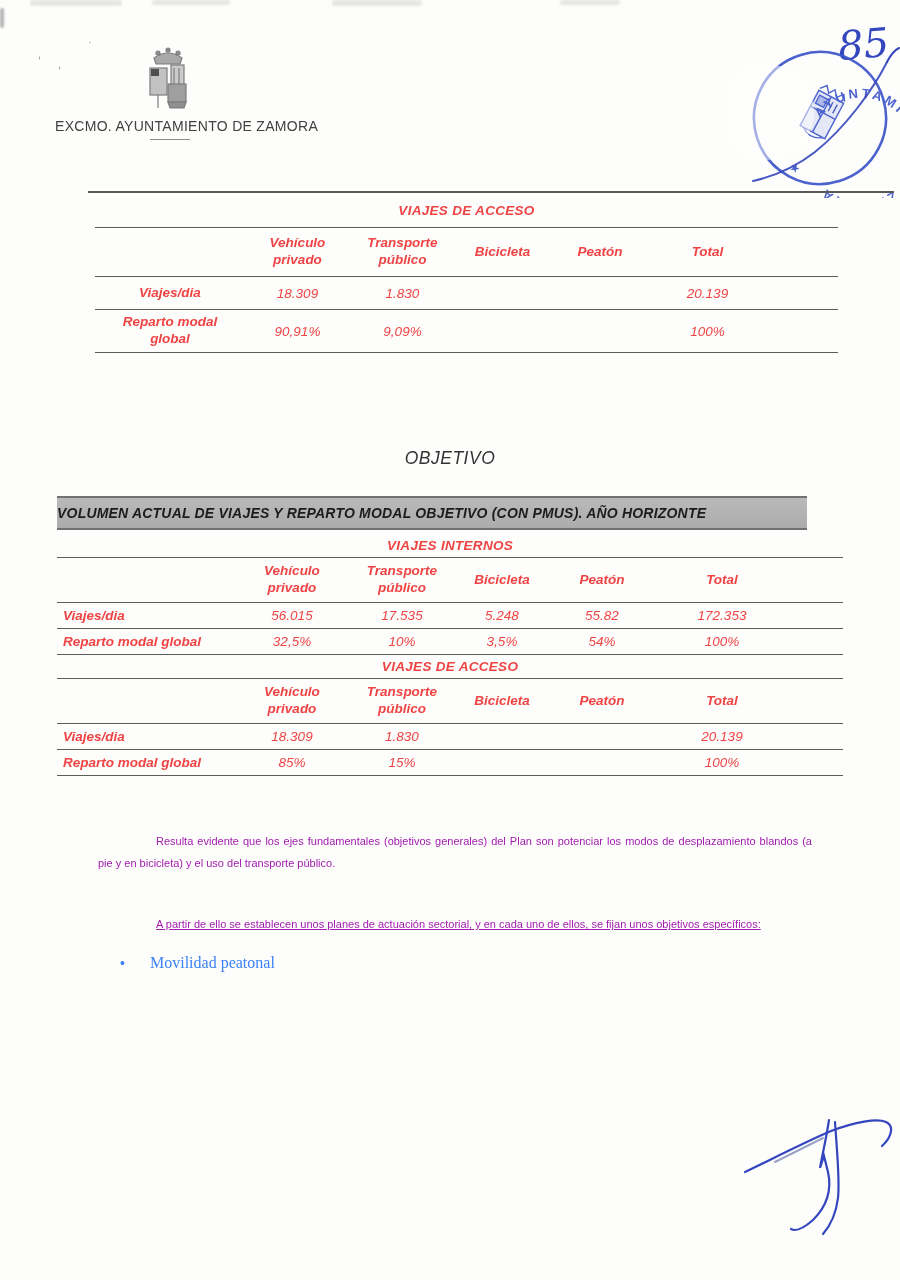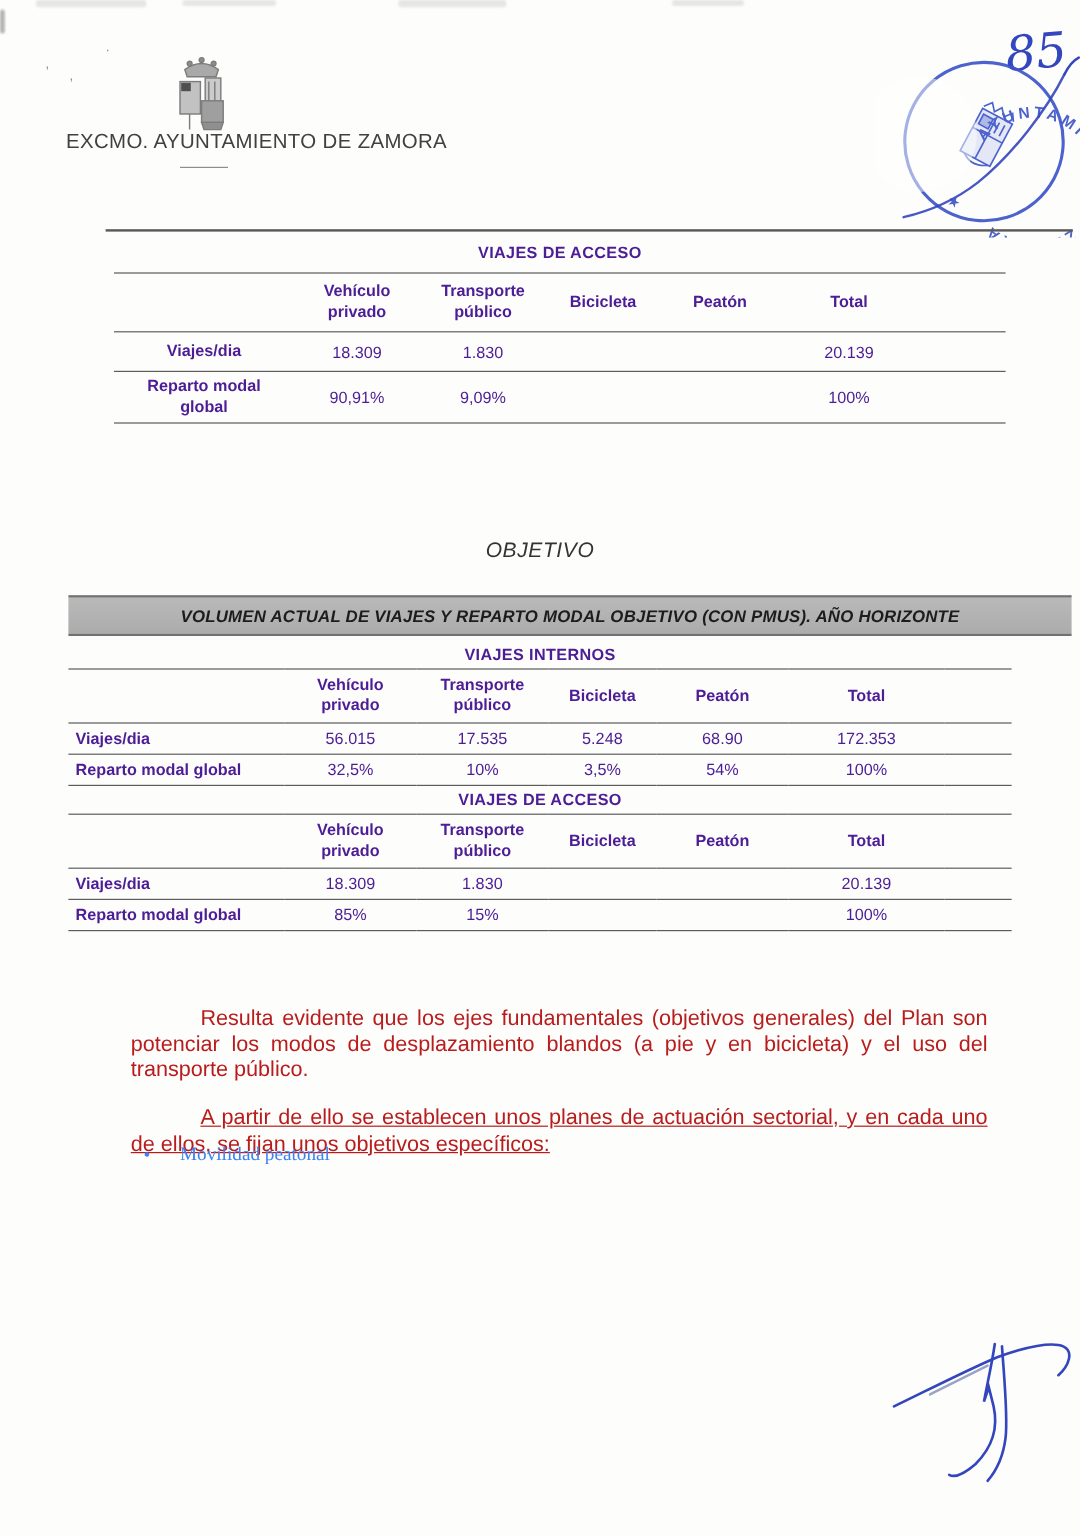--- a/index.html
+++ b/index.html
@@ -4,53 +4,53 @@
 <style>
   html,body{margin:0;padding:0;background:#ffffff;}
   .page{
     position:relative;width:900px;height:1280px;background:#fdfdfc;overflow:hidden;
     font-family:"Liberation Sans",sans-serif;color:#2c2c2c;
   }
   
   .smudge{position:absolute;background:rgba(110,110,110,.16);filter:blur(1px);border-radius:2px;}
   .speck{position:absolute;color:#8f8f8f;font-size:11px;}
   
-  .org-name{position:absolute;left:55px;top:108px;font-size:17px;color:#414141;letter-spacing:.3px;}
+  .org-name{position:absolute;left:55px;top:118px;font-size:14px;color:#414141;letter-spacing:.3px;}
   .org-underline{position:absolute;left:150px;top:139px;width:40px;height:1px;background:#8e8e8e;}
   .logo{position:absolute;left:138px;top:44px;}
   
   .hw-85{position:absolute;left:838px;top:24px;font-family:"DejaVu Serif",serif;font-style:italic;
     font-size:40px;color:#3446bd;transform:rotate(-5deg);line-height:1;}
   .swoosh,.stamp,.signature{position:absolute;}
   .stamp{left:728px;top:46px;opacity:.92;}
   .swoosh{left:725px;top:40px;}
   .signature{left:735px;top:1112px;}
   
   .rule-top{position:absolute;left:88px;top:191px;width:806px;height:2px;background:#585858;}
-  .scan-table{border-collapse:collapse;table-layout:fixed;font-size:13.5px;color:#4c1d95;}
+  .scan-table{border-collapse:collapse;table-layout:fixed;font-style:italic;font-size:13.5px;color:#ef4444;}
   .scan-table td{vertical-align:middle;text-align:center;padding:1px 5px;overflow:hidden;}
   tr.rule>td{border-bottom:1.5px solid #5c5c5c;}
   td.title-cell{font-weight:bold;letter-spacing:.3px;}
   td.head-cell{font-weight:bold;line-height:1.25;}
   td.label-left{text-align:left;font-weight:bold;padding-left:6px;}
   td.label-center{font-weight:bold;line-height:1.25;}
   .t1{position:absolute;left:95px;top:193px;width:743px;}
   .t2{position:absolute;left:57px;top:534px;width:786px;}
   tr.h-title1>td{height:32px;} tr.h-head1>td{height:46px;}
   tr.h-row1>td{height:30px;}  tr.h-row1b>td{height:40px;}
   tr.h-title2>td{height:21px;} tr.h-head2>td{height:42px;} tr.h-row2>td{height:23px;}
   
   .objetivo{position:absolute;left:0;top:448px;width:900px;text-align:center;
     font-style:italic;font-size:17.5px;color:#333;letter-spacing:.5px;}
-  .banner{position:absolute;left:57px;top:496px;width:836px;height:30px;line-height:30px;
+  .banner{position:absolute;left:57px;top:496px;width:750px;height:30px;line-height:30px;
     background:linear-gradient(#b9b9b9,#acacac);border-top:2px solid #717171;border-bottom:2px solid #717171;
-    text-align:center;font-weight:bold;font-style:italic;font-size:14px;color:#1c1c1c;letter-spacing:.2px;}
-  
-  .para{position:absolute;left:109px;width:714px;font-size:18px;line-height:21.5px;
-    text-align:justify;color:#b91c1c;}
+    font-weight:bold;font-style:italic;font-size:14px;color:#1c1c1c;letter-spacing:.2px;}
+  
+  .para{position:absolute;left:98px;width:714px;font-size:11px;line-height:21.5px;
+    text-align:justify;color:#a21caf;}
   .p1{top:820px;text-indent:58px;}
   .p2{top:903px;text-indent:58px;text-decoration:underline;}
   .bullet-item{position:absolute;left:120px;top:954px;font-family:"Liberation Serif",serif;
     font-size:16px;color:#3b82f6;}
   .bullet-dot{display:inline-block;width:30px;font-family:"Liberation Sans",sans-serif;font-size:14px;}
   .p3{top:1006px;text-indent:58px;font-style:italic;}
 </style>
 </head>
 <body>
 
@@ -186,21 +186,21 @@
       <td class="head-cell">Bicicleta</td>
       <td class="head-cell">Peatón</td>
       <td class="head-cell">Total</td>
       <td></td>
     </tr>
     <tr class="rule h-row2">
       <td class="label-left">Viajes/dia</td>
       <td>56.015</td>
       <td>17.535</td>
       <td>5.248</td>
-      <td>68.90</td>
+      <td>55.82</td>
       <td>172.353</td>
       <td></td>
     </tr>
     <tr class="rule h-row2">
       <td class="label-left">Reparto modal global</td>
       <td>32,5%</td>
       <td>10%</td>
       <td>3,5%</td>
       <td>54%</td>
       <td>100%</td>

